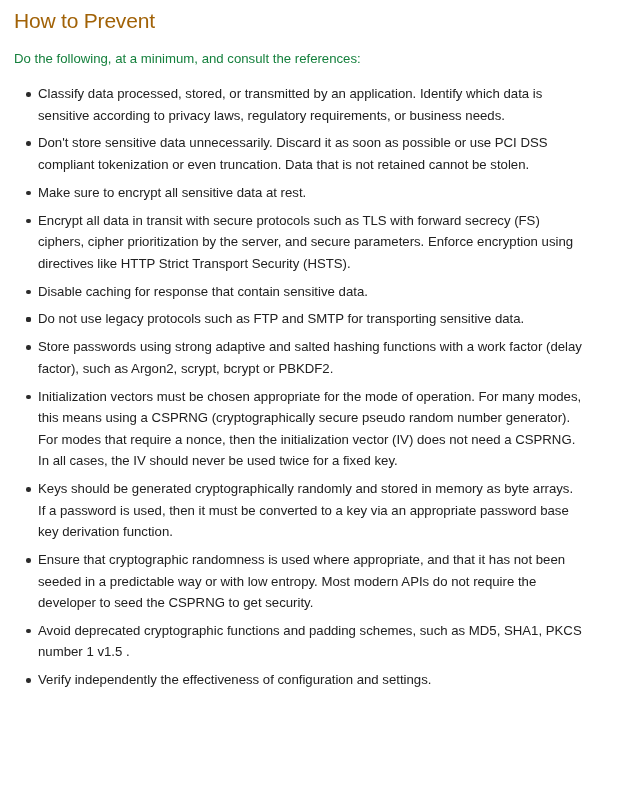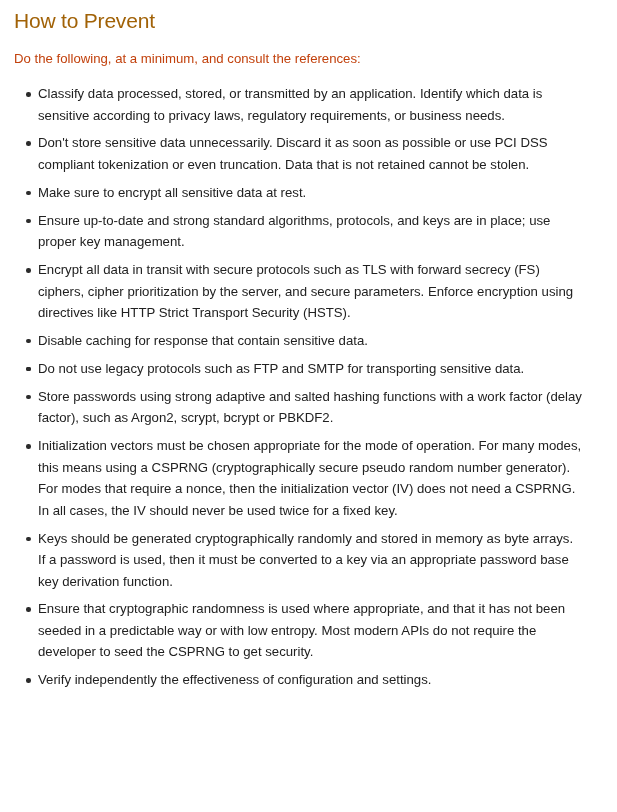--- a/index.html
+++ b/index.html
@@ -24,21 +24,21 @@
       font-weight: normal;
       color: #a16207;
       line-height: 26px;
       letter-spacing: -0.2px;
     }
     p.intro {
       margin: 0;
       margin-top: 17px;
       font-size: 13.2px;
       line-height: 16px;
-      color: #c2410c;
+      color: #15803d;
     }
     ul.list {
       list-style: none;
       margin: 0;
       padding: 0;
       margin-top: 16px;
     }
     ul.list li {
       position: relative;
       padding-left: 24px;
@@ -61,24 +61,24 @@
 </head>
 <body>
 
 <div class="page">
   <h2 class="title">How to Prevent</h2>
   <p class="intro">Do the following, at a minimum, and consult the references:</p>
   <ul class="list">
     <li><span class="bullet"></span><span>Classify data processed, stored, or transmitted by an application. Identify which data is sensitive according to privacy laws, regulatory requirements, or business needs.</span></li>
     <li><span class="bullet"></span><span>Don't store sensitive data unnecessarily. Discard it as soon as possible or use PCI DSS compliant tokenization or even truncation. Data that is not retained cannot be stolen.</span></li>
     <li><span class="bullet"></span><span>Make sure to encrypt all sensitive data at rest.</span></li>
-    <li><span class="bullet"></span><span>Ensure up-to-date and strong standard algorithms, protocols, and keys are in place; use proper key management.</span></li>
     <li><span class="bullet"></span><span>Encrypt all data in transit with secure protocols such as TLS with forward secrecy (FS) ciphers, cipher prioritization by the server, and secure parameters. Enforce encryption using directives like HTTP Strict Transport Security (HSTS).</span></li>
     <li><span class="bullet"></span><span>Disable caching for response that contain sensitive data.</span></li>
     <li><span class="bullet"></span></li>
     <li><span class="bullet"></span><span>Do not use legacy protocols such as FTP and SMTP for transporting sensitive data.</span></li>
     <li><span class="bullet"></span><span>Store passwords using strong adaptive and salted hashing functions with a work factor (delay factor), such as Argon2, scrypt, bcrypt or PBKDF2.</span></li>
     <li><span class="bullet"></span><span>Initialization vectors must be chosen appropriate for the mode of operation. For many modes, this means using a CSPRNG (cryptographically secure pseudo random number generator). For modes that require a nonce, then the initialization vector (IV) does not need a CSPRNG. In all cases, the IV should never be used twice for a fixed key.</span></li>
     <li><span class="bullet"></span><span>Keys should be generated cryptographically randomly and stored in memory as byte arrays. If a password is used, then it must be converted to a key via an appropriate password base key derivation function.</span></li>
     <li><span class="bullet"></span><span>Ensure that cryptographic randomness is used where appropriate, and that it has not been seeded in a predictable way or with low entropy. Most modern APIs do not require the developer to seed the CSPRNG to get security.</span></li>
+    <li><span class="bullet"></span><span>Avoid deprecated cryptographic functions and padding schemes, such as MD5, SHA1, PKCS number 1 v1.5 .</span></li>
     <li><span class="bullet"></span><span>Verify independently the effectiveness of configuration and settings.</span></li>
   </ul>
 </div>
 
 </body></html>

